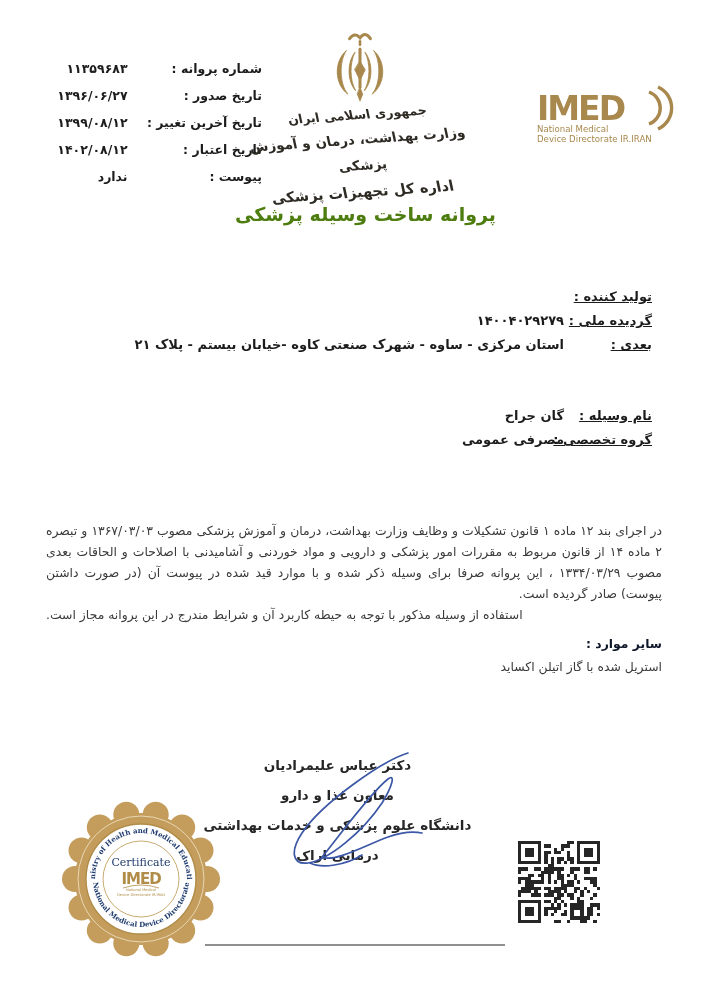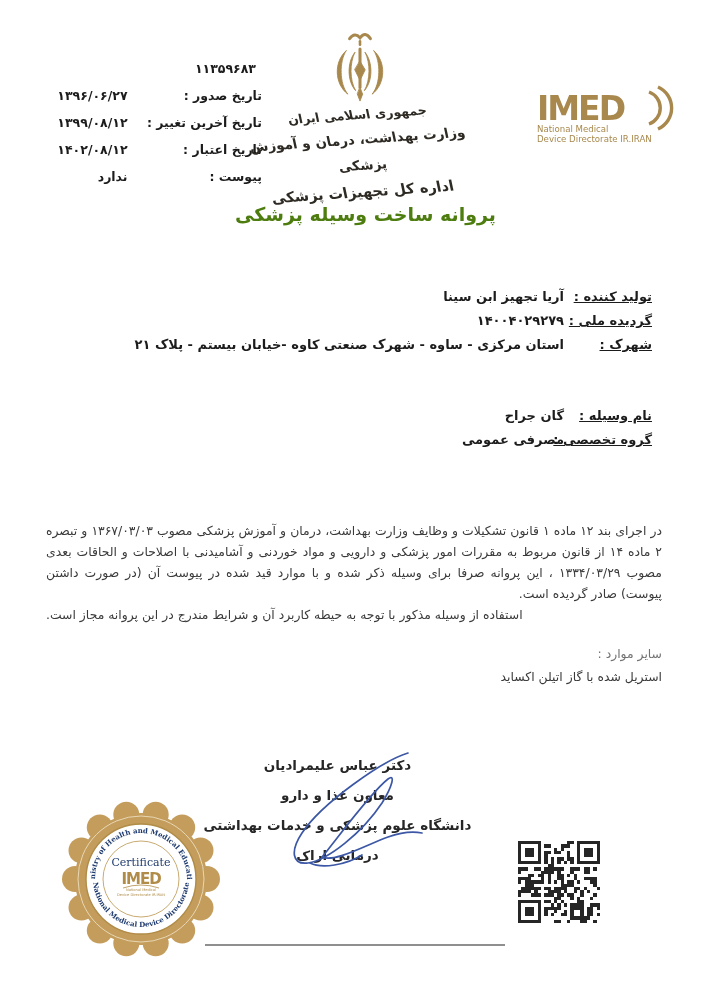--- a/index.html
+++ b/index.html
@@ -45,21 +45,21 @@
   .f-row{display:flex;line-height:24px;align-items:baseline;}
   .f-label{width:88px;font-weight:bold;white-space:nowrap;flex:0 0 auto;text-decoration:underline;}
   .f-value{font-weight:bold;padding-left:4px;}
   
   .legal{
     position:absolute;right:45px;top:520px;width:616px;
     direction:rtl;font-size:12.4px;line-height:21px;color:#3a3a3a;
   }
   .legal .para{text-align:justify;text-align-last:right;margin:0;}
   .legal .usage{margin:0;text-align:left;}
-  .legal .other-label{margin:18px 0 0 0;font-weight:normal;color:#737373;}
+  .legal .other-label{margin:8px 0 0 0;font-weight:bold;color:#0f172a;}
   .legal .other-value{margin:2px 0 0 0;}
   
   .sig-block{
     position:absolute;left:185px;top:750px;width:305px;
     direction:rtl;text-align:center;
     font-size:13.5px;font-weight:bold;line-height:30px;color:#262626;
   }
   .sig-scribble{position:absolute;left:270px;top:745px;width:160px;height:135px;pointer-events:none;}
   
   .seal{position:absolute;left:60px;top:798px;width:162px;height:162px;}
@@ -68,20 +68,21 @@
   
   .footer-rule{position:absolute;left:205px;top:944px;width:300px;height:2px;background:#8f8f8f;}
 </style>
 </head>
 <body>
 
 <div class="page">
 
   <div class="meta-block">
     <div class="meta-row">
+      <div class="meta-label">شماره پروانه :</div>
       <div class="meta-value">۱۱۳۵۹۶۸۳</div>
     </div>
     <div class="meta-row">
       <div class="meta-label">تاریخ صدور :</div>
       <div class="meta-value">۱۳۹۶/۰۶/۲۷</div>
     </div>
     <div class="meta-row">
       <div class="meta-label">تاریخ آخرین تغییر :</div>
       <div class="meta-value">۱۳۹۹/۰۸/۱۲</div>
     </div>
@@ -127,28 +128,27 @@
     <path d="M125 3 A 23 23 0 0 1 125 45" fill="none" stroke="#a8884d" stroke-width="3.4"></path>
     <text x="4" y="48" font-family="DejaVu Sans, sans-serif" font-size="8.6" fill="#a8884d">National Medical</text>
     <text x="4" y="58" font-family="DejaVu Sans, sans-serif" font-size="8.6" fill="#a8884d">Device Directorate  IR.IRAN</text>
   </svg>
 
   <div class="doc-title">پروانه ساخت وسیله پزشکی</div>
 
   <div class="fields producer">
     <div class="f-row">
       <div class="f-label">تولید کننده :</div>
-      <div class="f-value">آریا تجهیز ابن سینا</div>
     </div>
     <div class="f-row">
       <div class="f-label">گردیده ملی :</div>
       <div class="f-value">۱۴۰۰۴۰۲۹۲۷۹</div>
     </div>
     <div class="f-row">
-      <div class="f-label">شهرک :</div>
+      <div class="f-label">بعدی :</div>
       <div class="f-value">استان مرکزی - ساوه - شهرک صنعتی کاوه -خیابان بیستم - پلاک ۲۱</div>
     </div>
   </div>
 
   <div class="fields device">
     <div class="f-row">
       <div class="f-label">نام وسیله :</div>
       <div class="f-value">گان جراح</div>
     </div>
     <div class="f-row">

